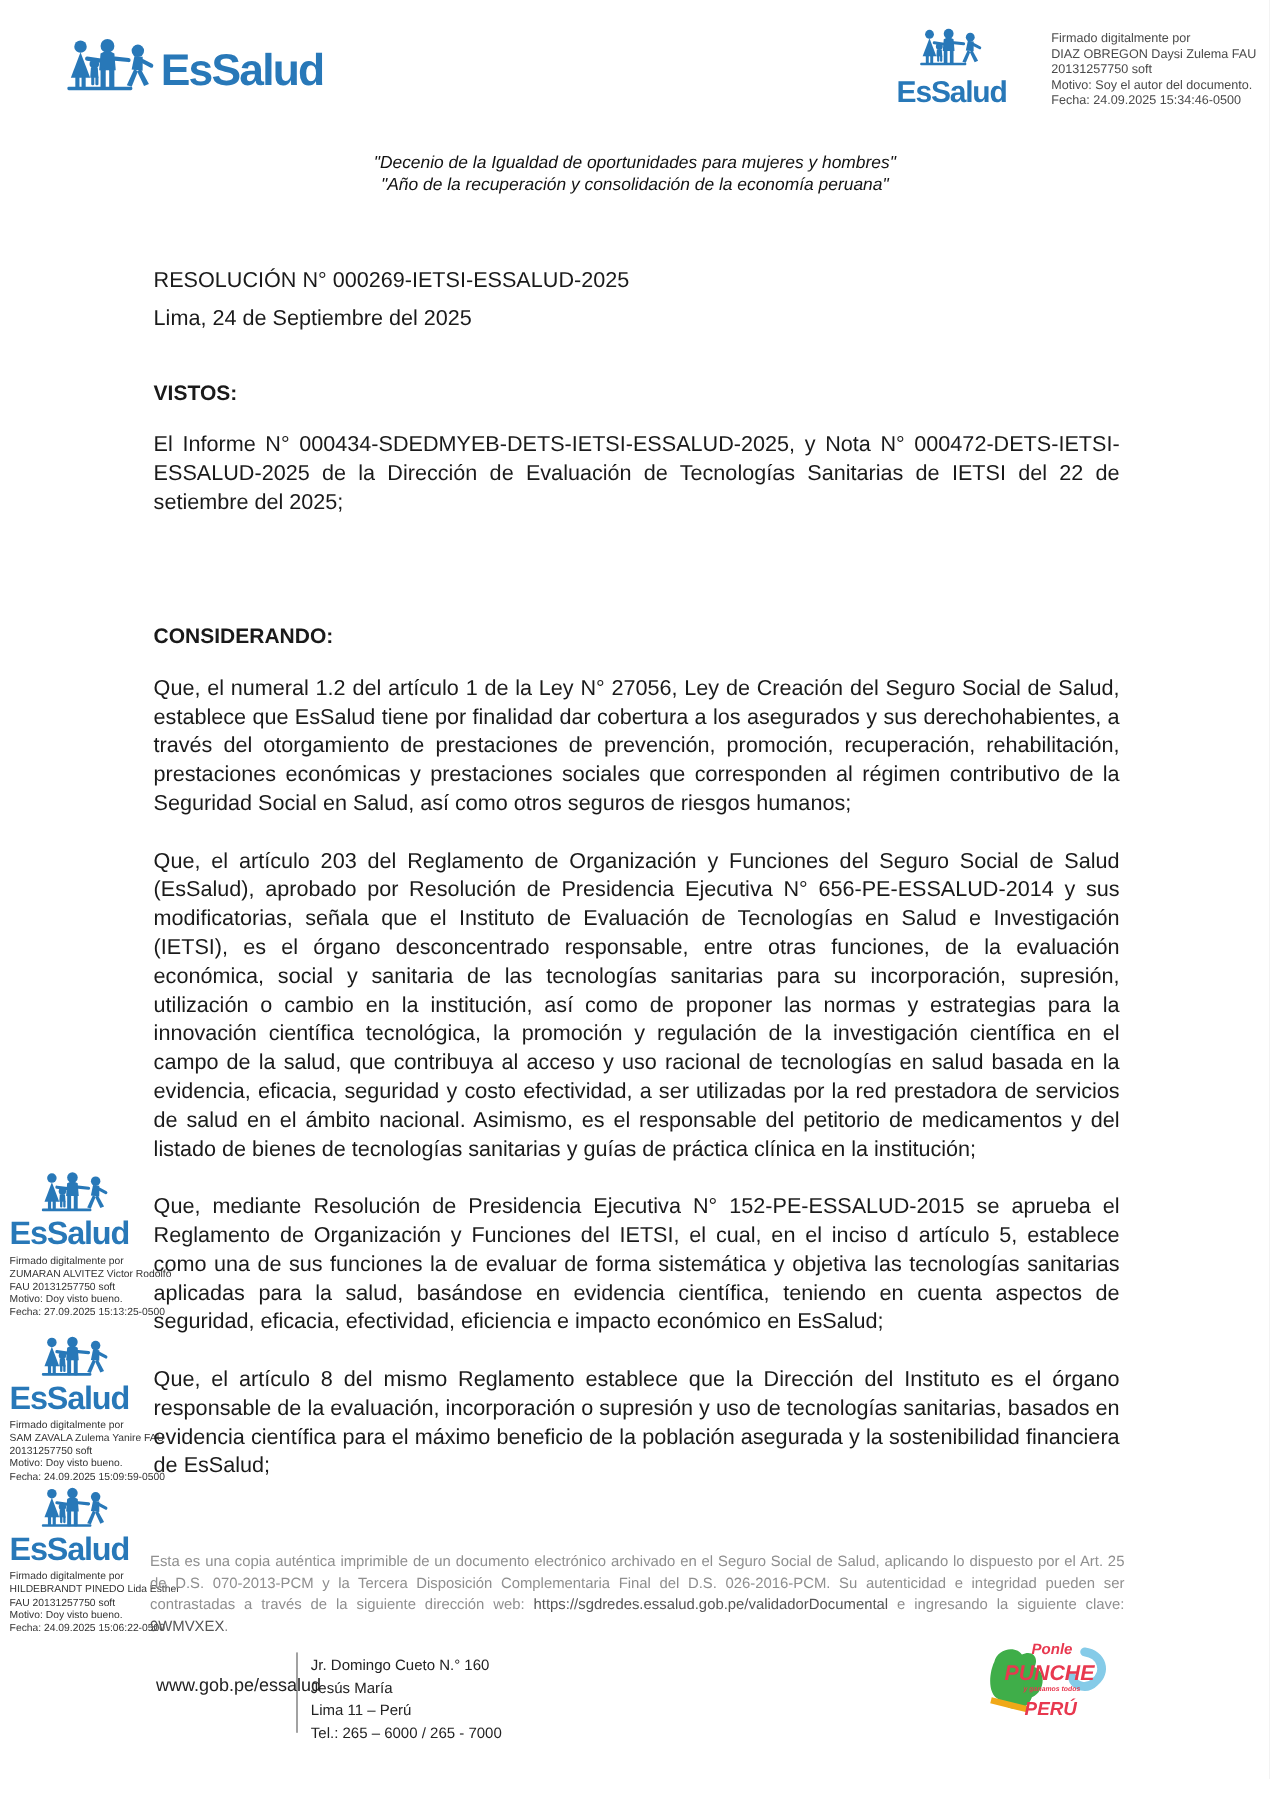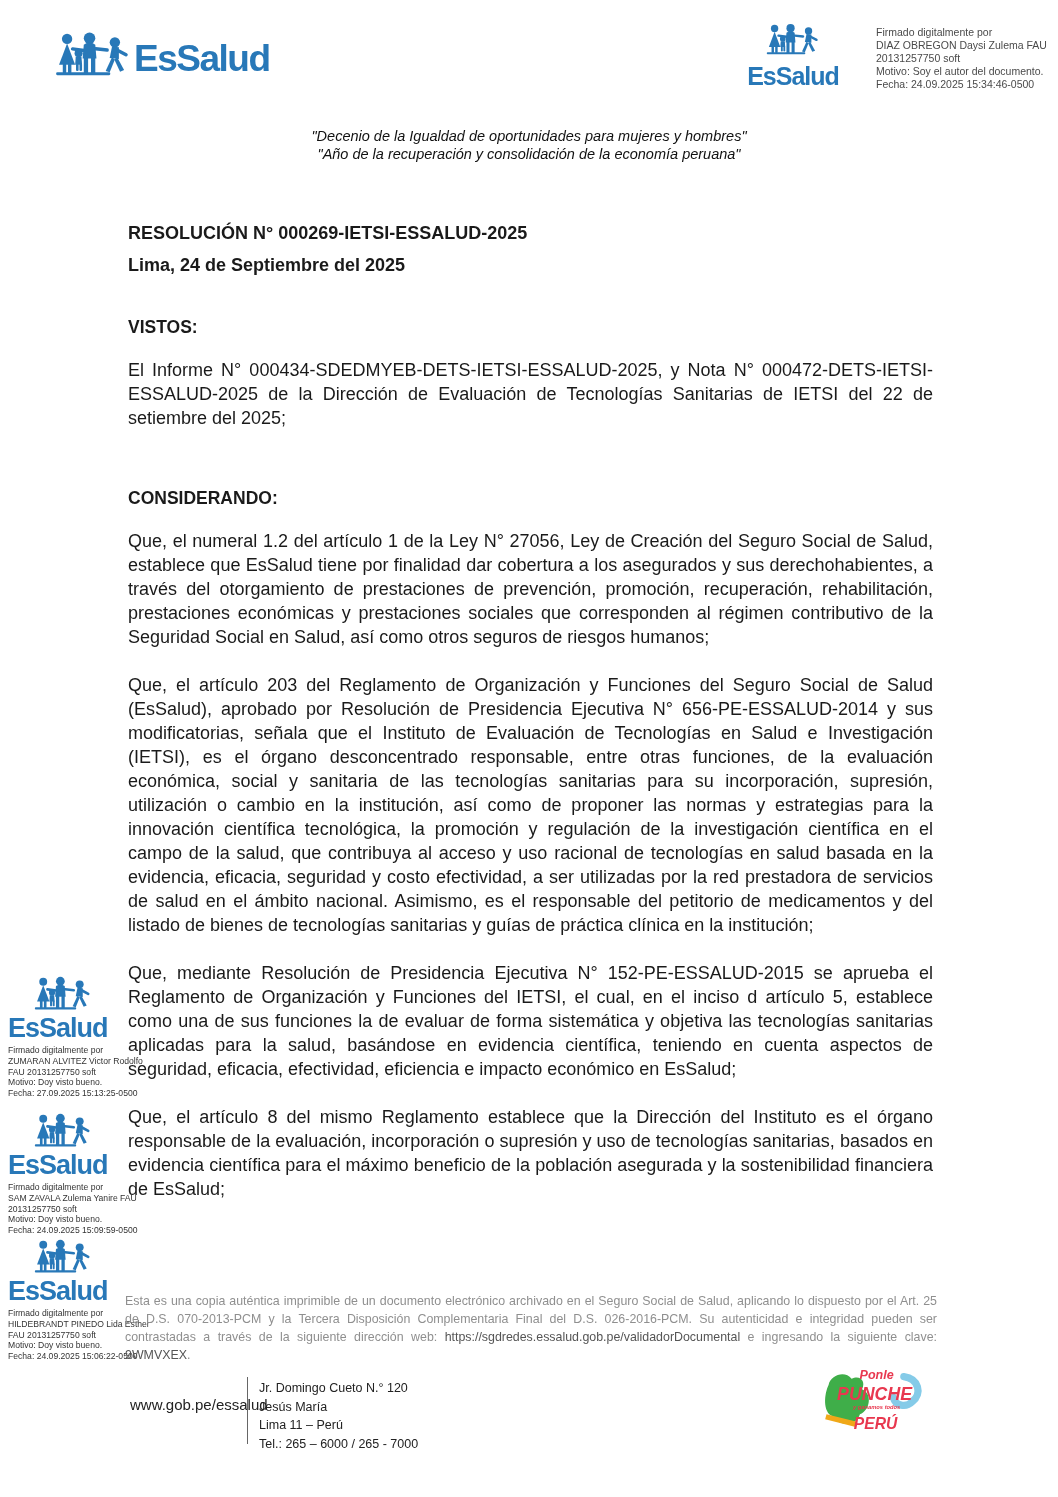--- a/index.html
+++ b/index.html
@@ -18,24 +18,24 @@
   .header-sig{position:absolute;left:744px;top:22px;display:flex;gap:34px}
   .logo-stacked{width:98px;text-align:center}
   .logo-stacked .fig{width:54px;height:36px;color:#2878b8;display:inline-block}
   .logo-stacked .wm{display:block;font-size:25px;font-weight:bold;color:#2878b8;letter-spacing:-1px;line-height:1;margin-top:2px}
   .sig-lines{font-size:10.5px;line-height:13px;color:#4a4a4a;padding-top:4px;white-space:nowrap}
 
   .quotes{position:absolute;left:0;top:127px;width:1058px;text-align:center;font-style:italic;font-size:14.5px;line-height:18px;color:#111}
 
   
   .content{position:absolute;left:128px;top:220px;width:805px;z-index:2}
-  .doc-title,.doc-date{font-size:18px;font-weight:bold;line-height:26px}
+  .doc-title,.doc-date{font-size:18px;font-weight:normal;line-height:26px}
   .doc-date{margin-top:6px}
   .sec{font-size:17.5px;font-weight:bold;line-height:25px;margin-top:37px}
-  .sec.considerando{margin-top:56px}
+  .sec.considerando{margin-top:88px}
   .para{margin:18px 0 0 0;text-align:justify;font-size:18px;line-height:24px}
   .para + .para{margin-top:24px}
 
   
   .stamp{position:absolute;left:8px;width:132px;z-index:1}
   .stamp .fig{width:58px;height:38px;color:#2878b8;margin-left:26px}
   .stamp .wm{font-size:27px;font-weight:bold;color:#2878b8;letter-spacing:-1px;line-height:1;margin-top:2px}
   .stamp-lines{font-size:8.6px;line-height:10.8px;color:#333;margin-top:3px;white-space:nowrap}
 
   
@@ -164,21 +164,21 @@
       <div>Motivo: Doy visto bueno.</div>
       <div>Fecha: 24.09.2025 15:06:22-0500</div>
     </div>
   </div>
 
   <div class="disclaimer"><span>Esta es una copia auténtica imprimible de un documento electrónico archivado en el Seguro Social de Salud, aplicando lo dispuesto por el Art. 25 de D.S. 070-2013-PCM y la Tercera Disposición Complementaria Final del D.S. 026-2016-PCM. Su autenticidad e integridad pueden ser contrastadas a través de la siguiente dirección web: </span><b>https://sgdredes.essalud.gob.pe/validadorDocumental</b><span> e ingresando la siguiente clave: </span><b>9WMVXEX</b><span>.</span></div>
 
   <span class="site">www.gob.pe/essalud</span>
   <div class="vline"></div>
   <div class="addr">
-    <div>Jr. Domingo Cueto N.° 120</div>
+    <div>Jr. Domingo Cueto N.° 160</div>
     <div>Jesús María</div>
     <div>Lima 11 – Perú</div>
     <div>Tel.: 265 – 6000 / 265 - 7000</div>
   </div>
 
   <svg class="punche" viewBox="0 0 105 88">
     <path d="M10 22 C12 12 26 8 32 16 C40 12 46 18 42 26 C52 30 50 46 40 50 C36 62 20 62 14 52 C4 48 6 30 10 22 Z" fill="#3fae49"></path>
     <rect x="8" y="50" width="30" height="5" fill="#f0a818" transform="rotate(14 8 50)"></rect>
     <path d="M82 14 C96 16 100 30 90 38 C84 44 74 42 72 34" stroke="#85cbe8" stroke-width="7" fill="none" stroke-linecap="round"></path>
     <text class="p1" x="56" y="16" text-anchor="middle">Ponle</text>

